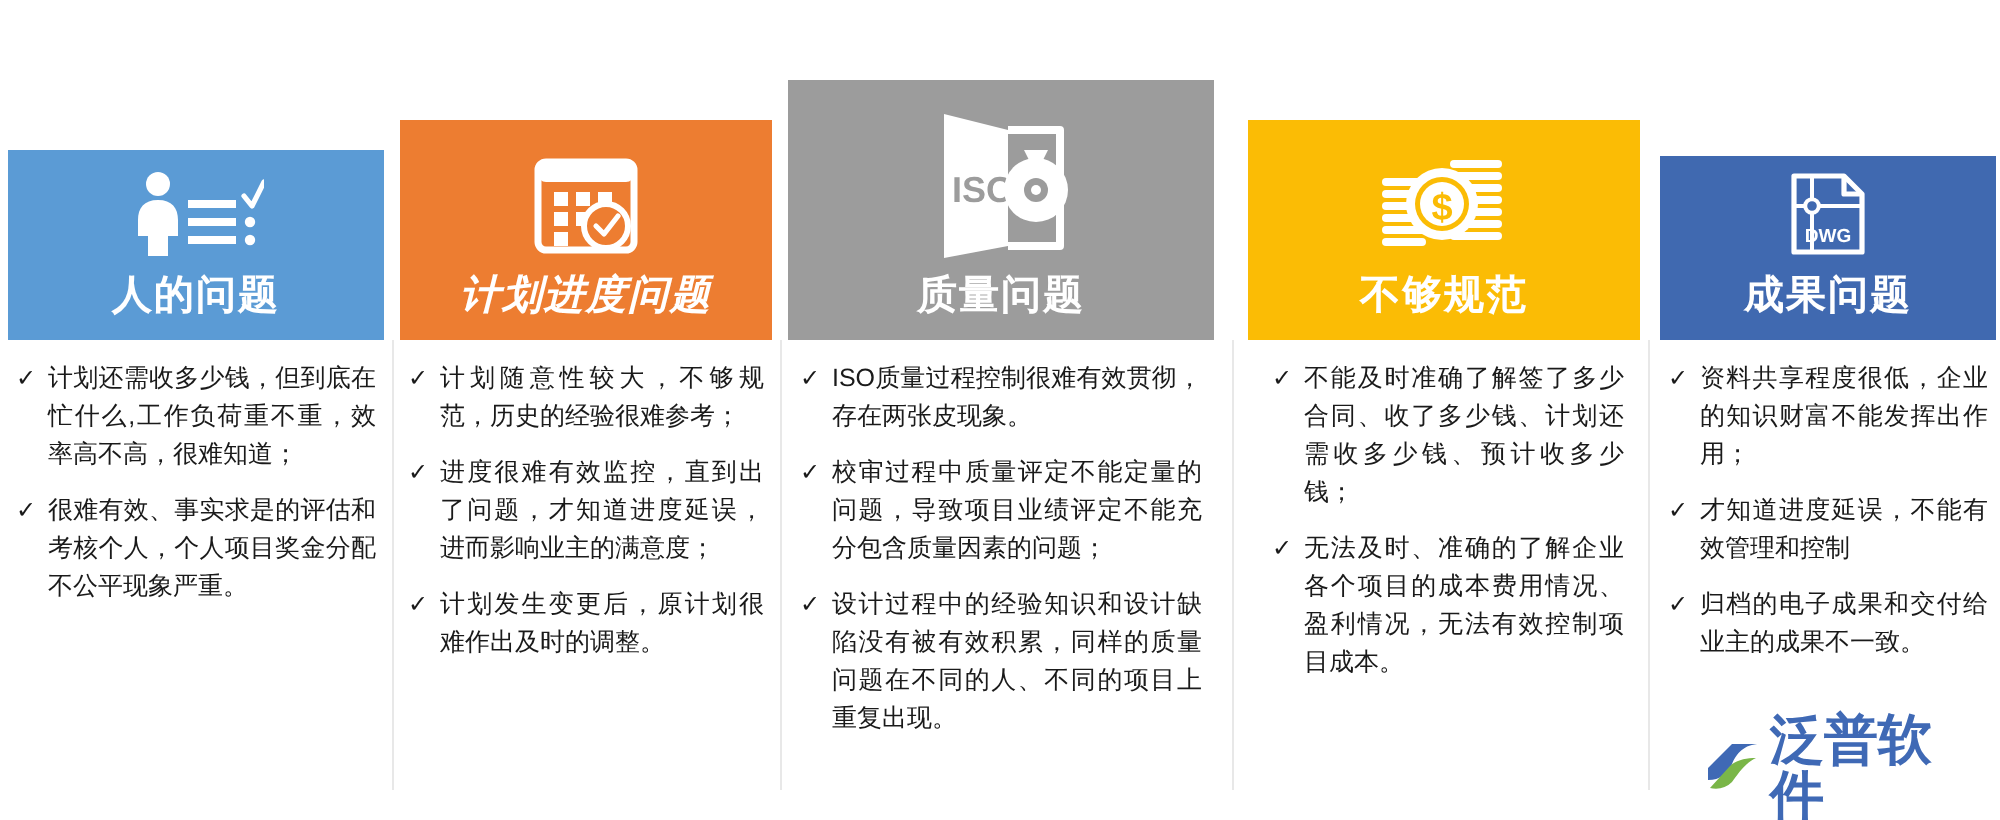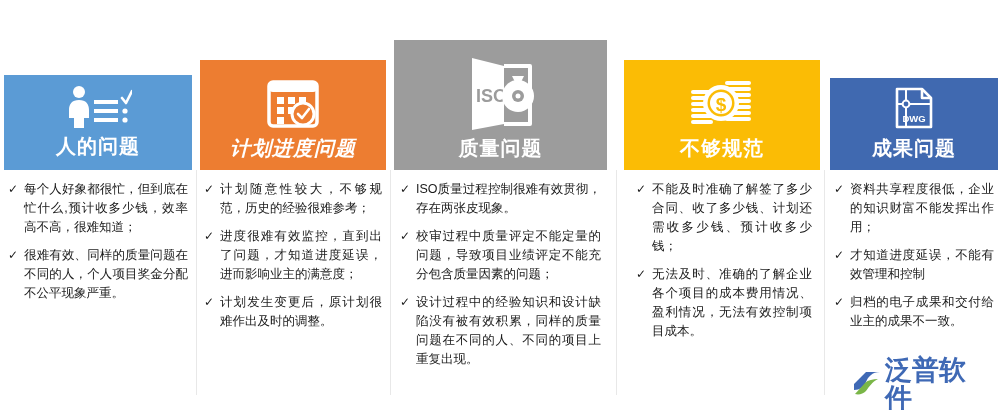--- a/index.html
+++ b/index.html
@@ -115,43 +115,43 @@
     color: #d9792b;
     letter-spacing: 0.5px;
   }
 </style>
 </head>
 <body>
 
 <div id="page">
 
   <div class="column" style="left:4px; width:188px;">
-    <div class="panel" style="top:75px; height:95px; background:#5b9bd5;font-family:Liberation Mono, monospace;">
+    <div class="panel" style="top:75px; height:95px; background:#5b9bd5;">
       <span class="panel-icon">
         <svg width="68" height="44" viewBox="0 0 68 44">
           <circle cx="15" cy="7" r="6" fill="#ffffff"></circle>
           <path d="M15 15 C8 15 5 19 5 25 L5 33 L10 33 L10 43 L20 43 L20 33 L25 33 L25 25 C25 19 22 15 15 15 Z" fill="#ffffff"></path>
           <rect x="30" y="15" width="24" height="4" fill="#ffffff"></rect>
           <rect x="30" y="24" width="24" height="4" fill="#ffffff"></rect>
           <rect x="30" y="33" width="24" height="4" fill="#ffffff"></rect>
           <path d="M58 13 L62 18 L68 6" stroke="#ffffff" stroke-width="2.6" fill="none" stroke-linecap="round" stroke-linejoin="round"></path>
           <circle cx="61" cy="26" r="2.6" fill="#ffffff"></circle>
           <circle cx="61" cy="35" r="2.6" fill="#ffffff"></circle>
         </svg>
       </span>
       <div class="panel-title">人的问题</div>
     </div>
     <div class="bullets" style="top:180px; padding:0 4px;">
       <div class="bullet">
         <span class="tick">✓</span>
-        <span class="btext">每个人好象都很忙，但到底在忙什么,预计收多少钱，效率高不高，很难知道；</span>
+        <span class="btext">计划还需收多少钱，但到底在忙什么,工作负荷重不重，效率高不高，很难知道；</span>
       </div>
       <div class="bullet" style="margin-top:4px;">
         <span class="tick">✓</span>
-        <span class="btext">很难有效、同样的质量问题在不同的人，个人项目奖金分配不公平现象严重。</span>
+        <span class="btext">很难有效、事实求是的评估和考核个人，个人项目奖金分配不公平现象严重。</span>
       </div>
     </div>
   </div>
 
   <div class="divider" style="left:196px;"></div>
 
   <div class="column" style="left:200px; width:186px;">
     <div class="panel" style="top:60px; height:110px; background:#ed7d31;font-style:italic;">
       <span class="panel-icon">
         <svg width="56" height="54" viewBox="0 0 56 54">

